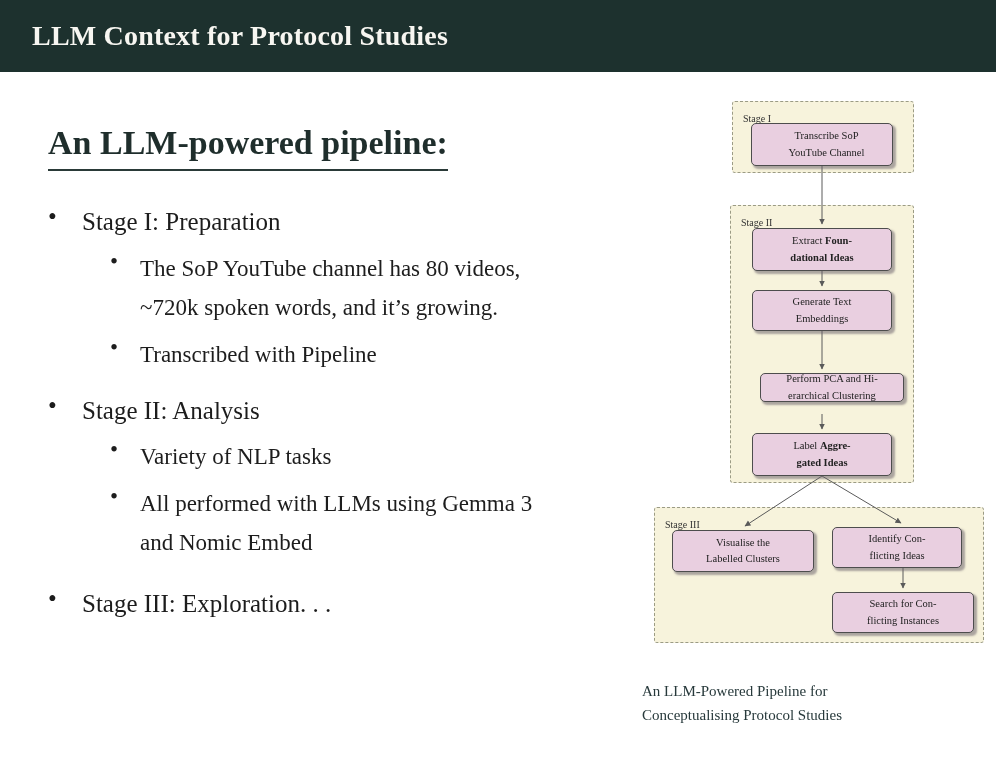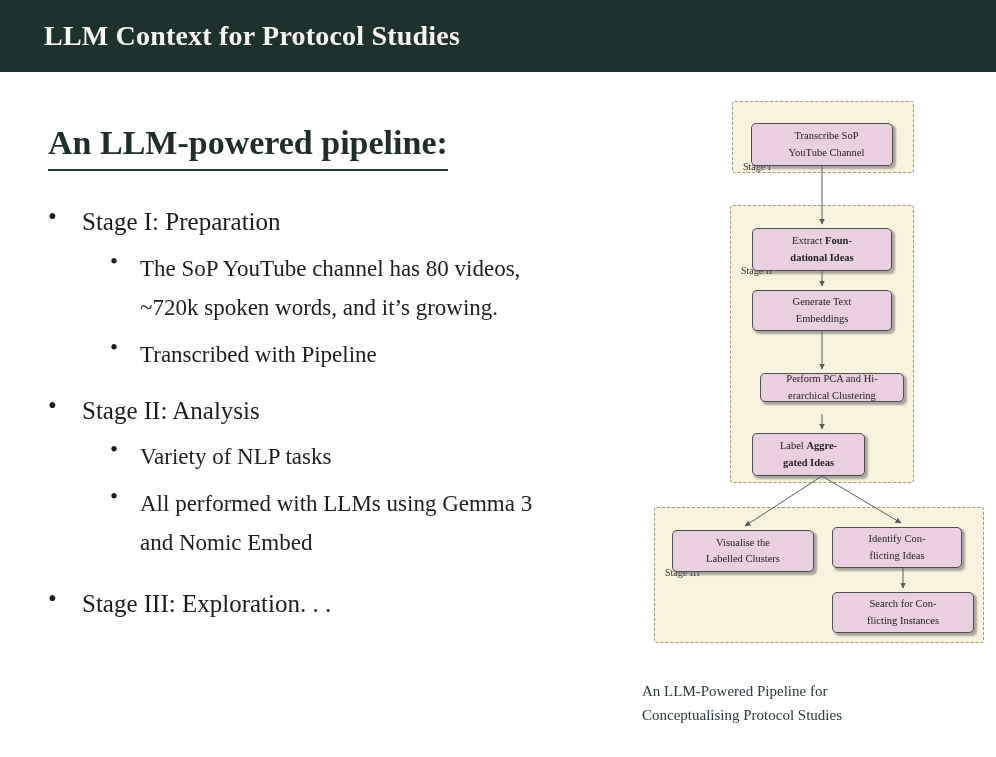--- a/index.html
+++ b/index.html
@@ -9,21 +9,21 @@
     background:#ffffff;
     position:relative;
     overflow:hidden;
     color:#1d1d1d;
   }
   
   .titlebar {
     position:absolute; left:0; top:0; width:996px; height:72px;
     background:#1d312e;
     display:flex; align-items:center;
-    padding-left:44px;
+    padding-left:32px;
   }
   .titlebar h1 {
     color:#f7f6f1; font-size:28px; font-weight:bold; letter-spacing:.2px;
   }
   
   .content {
     position:absolute; left:48px; top:124px; width:580px;
   }
   .heading {
     display:inline-block;
@@ -45,21 +45,21 @@
   }
   .stage {
     position:absolute;
     background:#f7f3dc;
     border:1.5px dashed #9b9b85;
     border-radius:3px;
     z-index:0;
   }
   .stage-label {
     position:absolute; left:10px; top:11px;
-    font-size:10px; color:#333333;margin-top:48px;
+    font-size:10px; color:#333333;
   }
   .arrows {
     position:absolute; left:0; top:0; width:350px; height:650px;
     z-index:1; pointer-events:none;
   }
   .node {
     position:absolute; z-index:2;
     background:#e9cfe0;
     border:1px solid #4d4d4d;
     border-radius:5px;
@@ -175,21 +175,21 @@
       </span>
     </div>
 
     <div class="node" style="left:120px; top:278px; width:144px; height:29px;">
       <span>
         <span>Perform PCA and Hi-</span><br>
         <span>erarchical Clustering</span>
       </span>
     </div>
 
-    <div class="node" style="left:112px; top:338px; width:113px; height:43px;">
+    <div class="node" style="left:112px; top:338px; width:140px; height:43px;">
       <span>
         <span>Label </span><b>Aggre-</b><br>
         <b>gated Ideas</b>
       </span>
     </div>
 
     <div class="node" style="left:32px; top:435px; width:142px; height:42px;">
       <span>
         <span>Visualise the</span><br>
         <span>Labelled Clusters</span>

